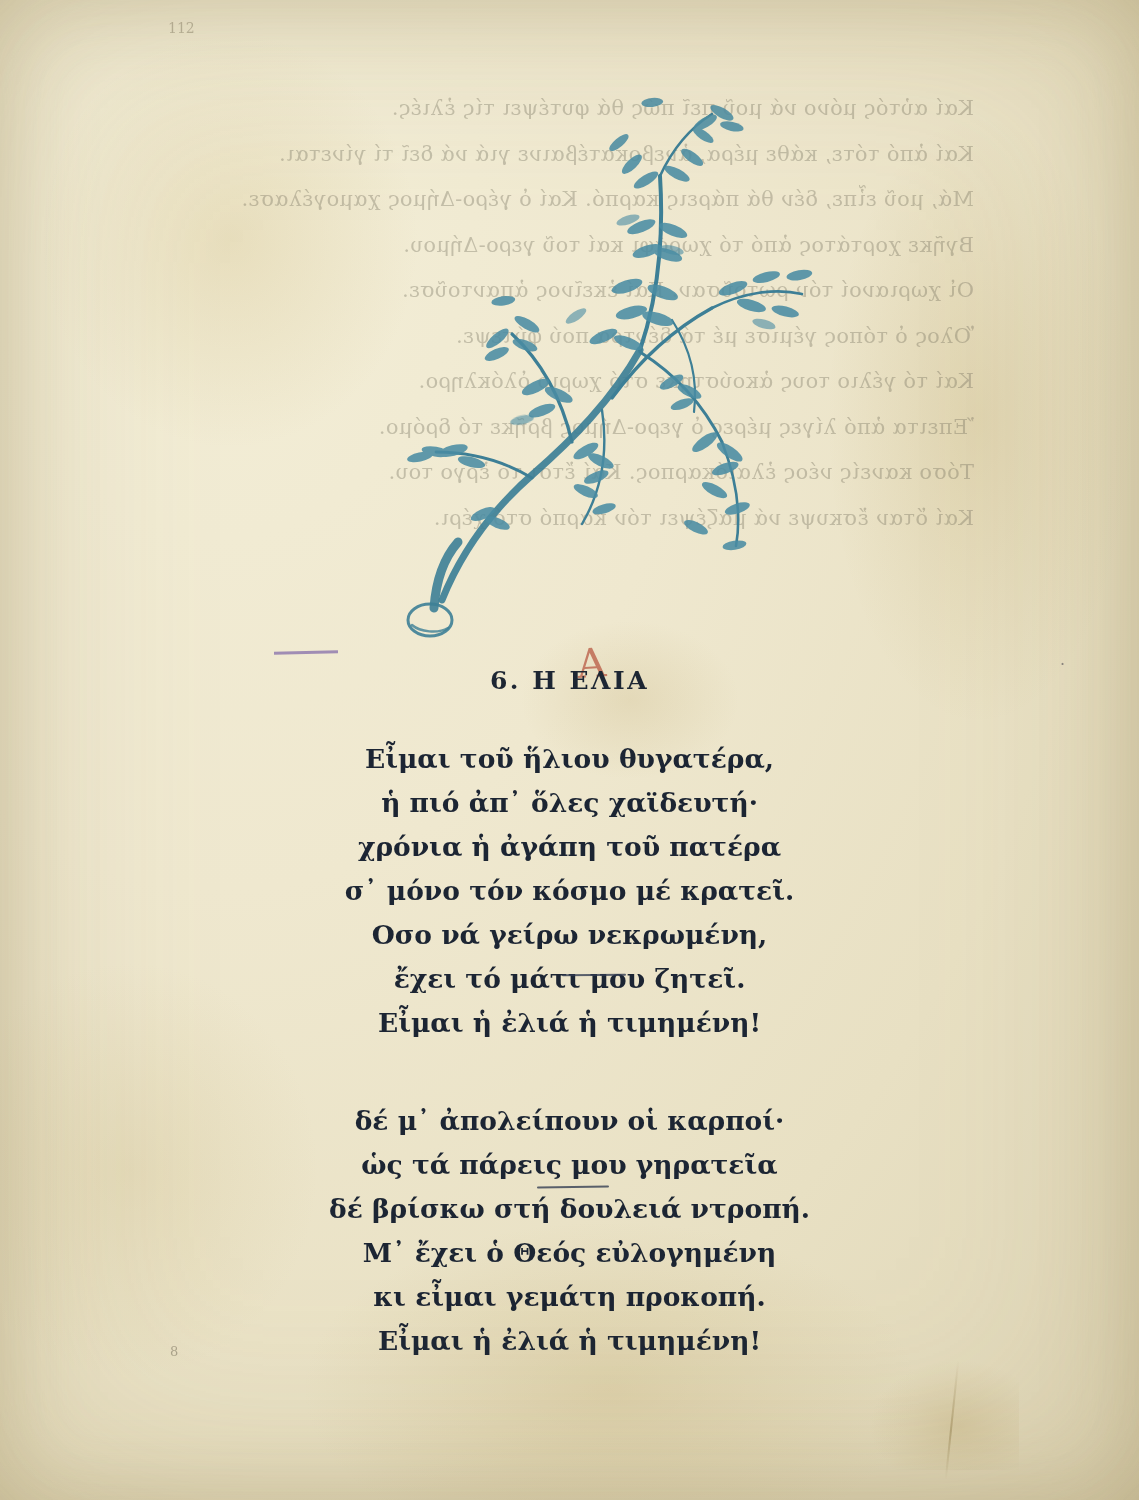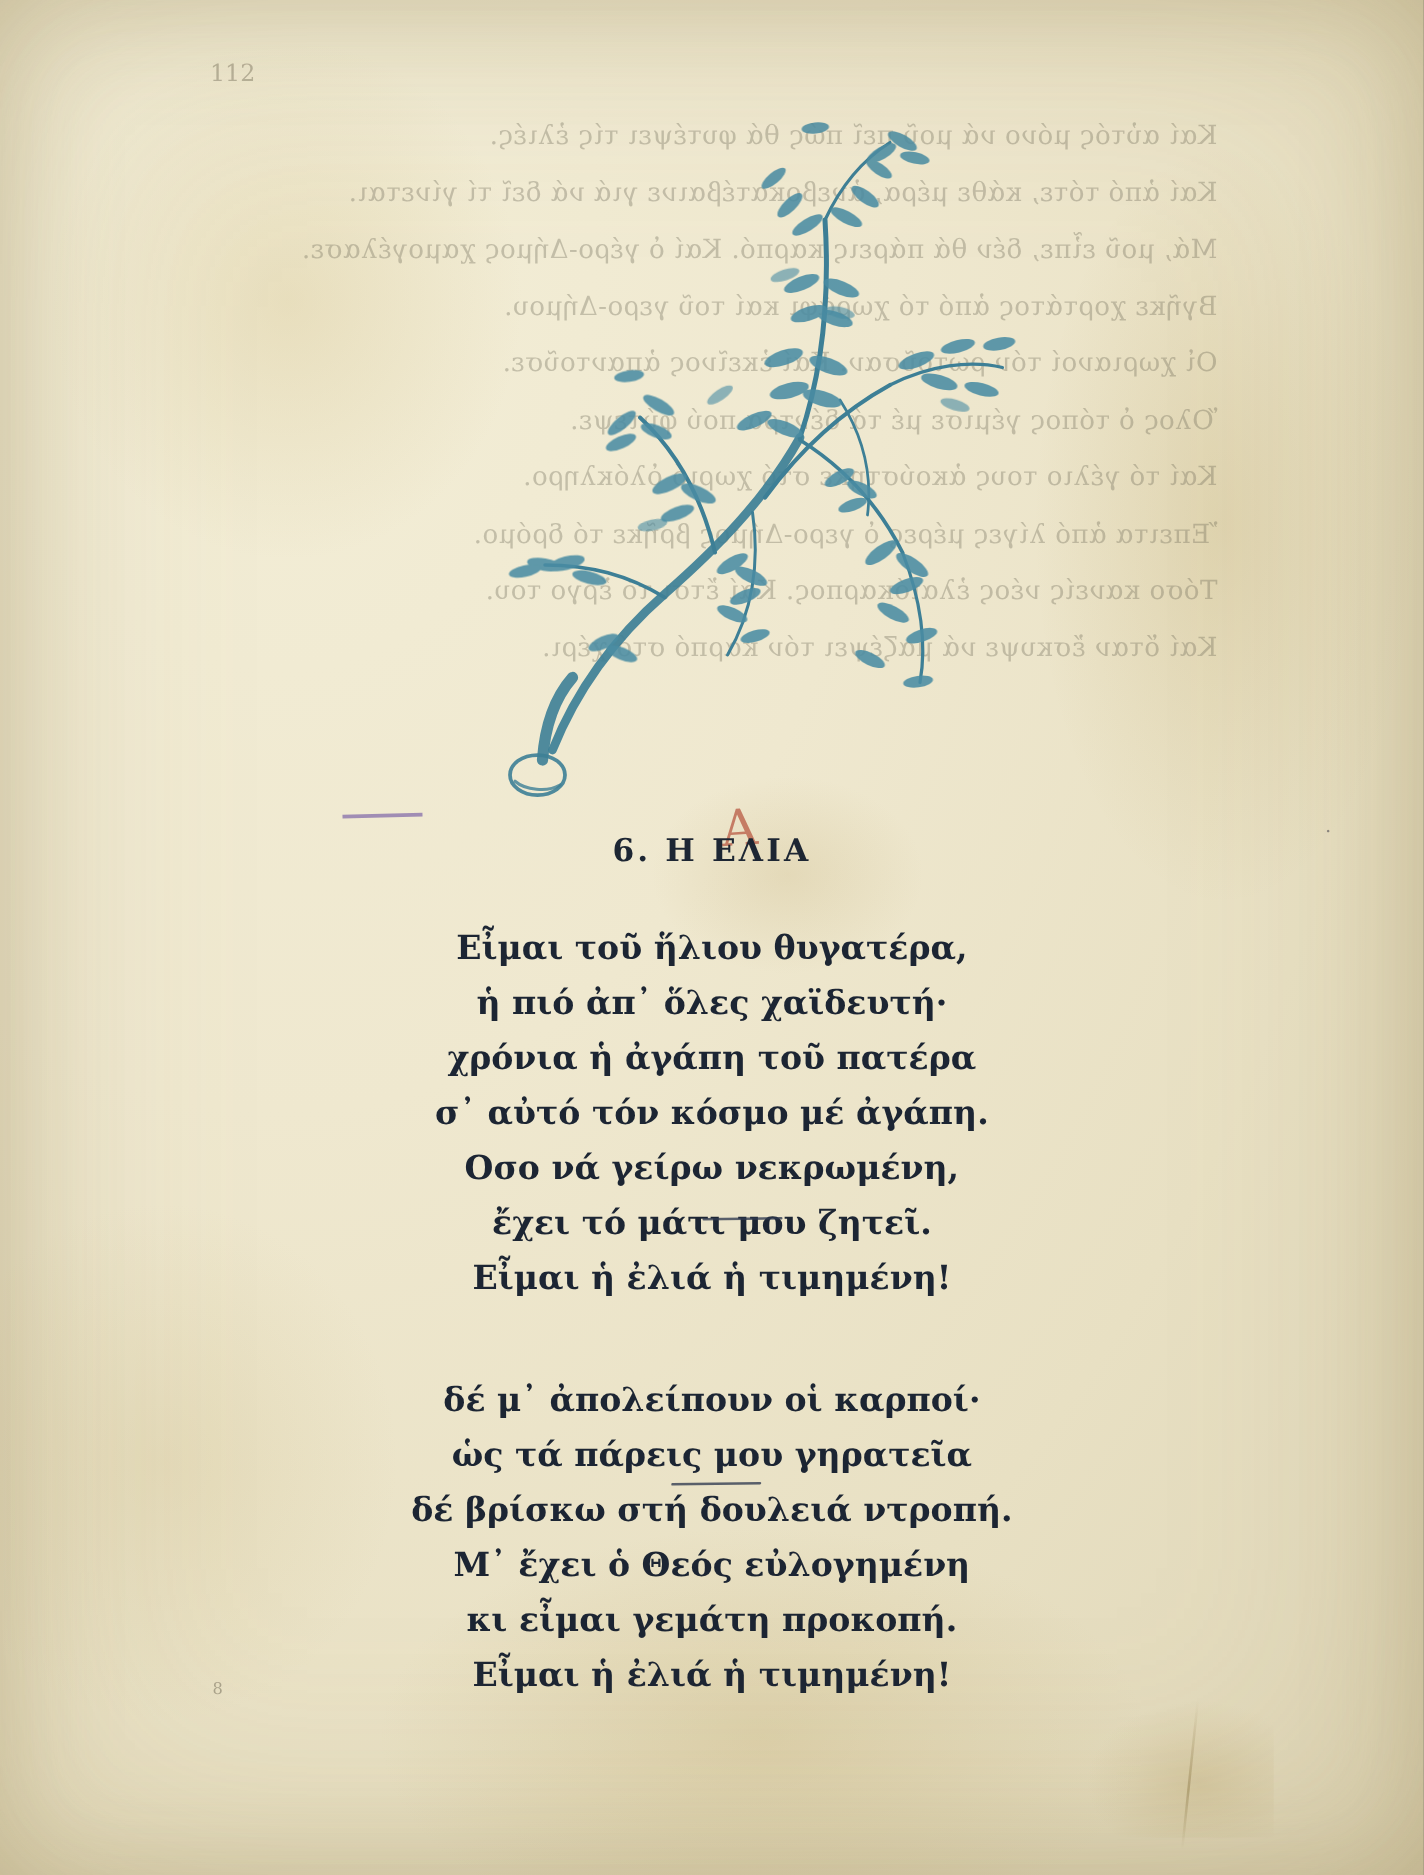--- a/index.html
+++ b/index.html
@@ -154,22 +154,22 @@
     bottom: 20px;
     width: 2px;
     height: 120px;
     background: linear-gradient(to bottom, rgba(140,120,70,0) 0%, rgba(140,120,70,0.45) 60%, rgba(140,120,70,0) 100%);
     transform: rotate(6deg);
     pointer-events: none;
   }
   .page-number-faint {
     position: absolute;
     left: 168px;
-    top: 48px;
-    font-size: 19px;
+    top: 20px;
+    font-size: 14px;
     color: #8b8470;
     opacity: 0.55;
     font-family: "DejaVu Serif", serif;
   }
   .bottom-mark {
     position: absolute;
     left: 170px;
     top: 1344px;
     font-size: 13px;
     color: #817a66;
@@ -321,21 +321,21 @@
   <div class="hand-A">A</div>
   <div class="hand-tick">·</div>
 
   <div class="poem-block">
     <h1 class="poem-title">6. Η ΕΛΙΑ</h1>
 
     <div class="stanza">
       <span class="vline">Εἶμαι τοῦ ἥλιου θυγατέρα,</span>
       <span class="vline">ἡ πιό ἀπ᾽ ὅλες χαϊδευτή·</span>
       <span class="vline">χρόνια ἡ ἀγάπη τοῦ πατέρα</span>
-      <span class="vline">σ᾽ αὐτό τόν κόσμο μέ ἀγάπη.</span>
+      <span class="vline">σ᾽ μόνο τόν κόσμο μέ κρατεῖ.</span>
       <span class="vline">἟Οσο νά γείρω νεκρωμένη,</span>
       <span class="vline">ἔχει τό μάτι μου ζητεῖ.</span>
       <span class="vline">Εἶμαι ἡ ἐλιά ἡ τιμημένη!</span>
     </div>
 
     <div style="height:18px"></div>
 
     <div class="stanza">
       <span class="vline">δέ μ᾽ ἀπολείπουν οἱ καρποί·</span>
       <span class="vline">ὡς τά πάρεις μου γηρατεῖα</span>

